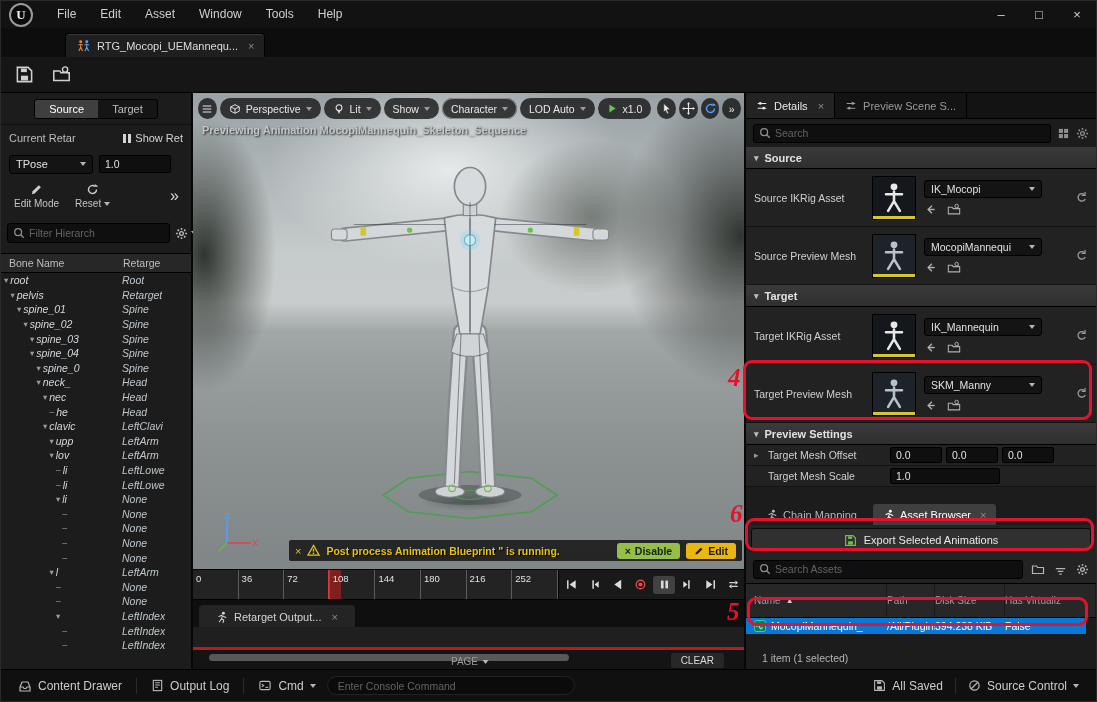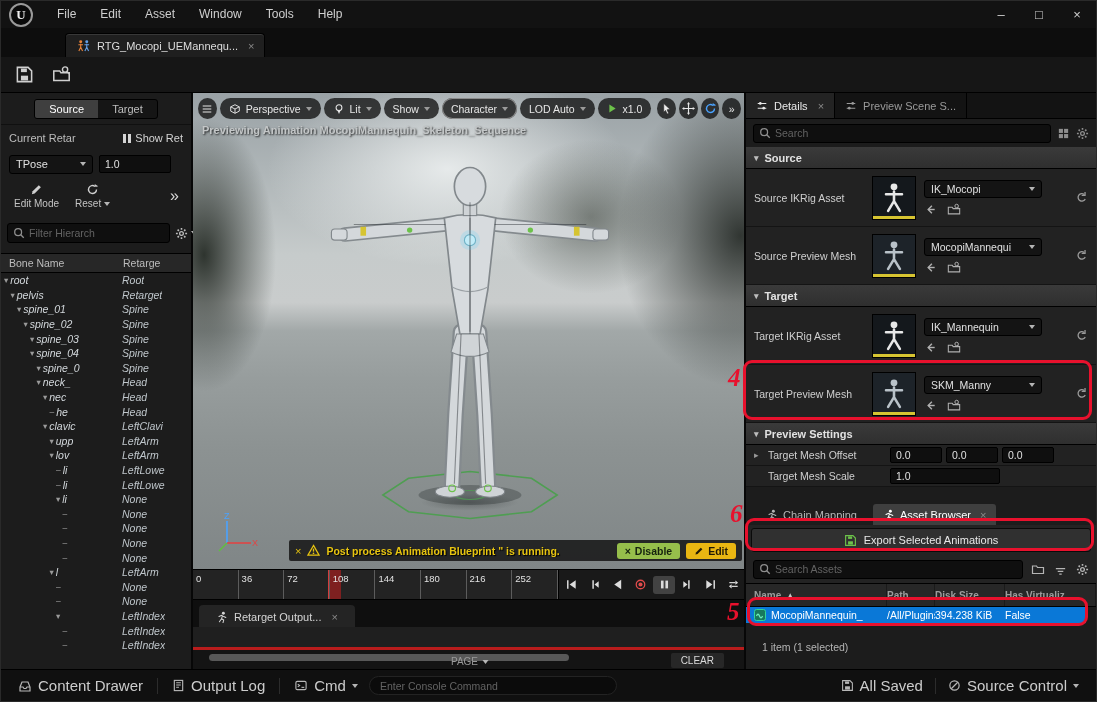--- a/index.html
+++ b/index.html
@@ -129,34 +129,34 @@
   .num-wide{width:110px;}
   .rp-gap{height:16px;}
   .browser-tabs{height:22px;display:flex;align-items:flex-end;gap:6px;padding-left:10px;}
   .btab{height:21px;display:flex;align-items:center;gap:5px;padding:0 10px;color:#b5b5b5;border-radius:3px 3px 0 0;}
   .btab.active{background:#3f3f3f;color:#fff;}
   .export-row{height:30px;padding:3px 5px;background:#232323;}
   .export-btn{width:100%;height:24px;background:#303030;border:1px solid #0a0a0a;border-radius:3px;display:flex;align-items:center;justify-content:center;gap:7px;color:#e8e8e8;font-size:11px;font-family:"Liberation Sans",sans-serif;}
   .a-search{height:28px;display:flex;align-items:center;gap:8px;padding:0 7px;background:#232323;}
   .a-search .searchbox{height:19px;}
   .a-icons{display:flex;gap:9px;color:#b5b5b5;align-items:center;}
-  .tbl-hd{height:24px;background:#272727;border-top:1px solid #000;border-bottom:1px solid #000;display:flex;align-items:center;color:#9c9c9c;font-size:10px;font-weight:bold;}
+  .tbl-hd{height:35px;background:#272727;border-top:1px solid #000;border-bottom:1px solid #000;display:flex;align-items:center;color:#9c9c9c;font-size:10px;}
   .c-name{flex:0 0 141px;padding-left:8px;display:flex;align-items:center;gap:5px;overflow:hidden;white-space:nowrap;}
   .c-path{flex:0 0 48px;overflow:hidden;white-space:nowrap;}
   .c-size{flex:0 0 70px;overflow:hidden;white-space:nowrap;}
   .c-virt{flex:1;overflow:hidden;white-space:nowrap;}
   .tbl-hd>span{border-right:1px solid #1a1a1a;height:100%;display:flex;align-items:center;}
   .sort-ic{color:#c8c8c8;font-size:8px;font-style:normal;}
   .tbl-row{height:16px;display:flex;align-items:center;font-size:10.5px;margin-right:10px;}
   .tbl-row.selected{background:#0a78d7;color:#fff;}
   .tbl-footer{margin-top:18px;padding-left:16px;color:#b5b5b5;font-size:10.5px;}
 
   
   .status-bar{position:absolute;left:0;right:0;bottom:0;height:32px;background:#101010;border-top:1px solid #000;display:flex;align-items:center;padding:0 8px;gap:2px;}
-  .sb-btn{display:flex;align-items:center;gap:6px;padding:0 9px;height:32px;color:#cccccc;font-size:15px;}
+  .sb-btn{display:flex;align-items:center;gap:6px;padding:0 9px;height:32px;color:#cccccc;font-size:12px;}
   .sb-btn svg{color:#b8b8b8;}
   .sb-sep{width:1px;height:16px;background:#2c2c2c;margin:0 3px;}
   .console-input{width:248px;height:19px;background:#0b0b0b;border:1px solid #232323;border-radius:10px;color:#cfcfcf;font-size:10.5px;padding:0 10px;font-family:"Liberation Sans",sans-serif;}
   .sb-right{margin-left:auto;display:flex;align-items:center;}
 
   
   .anno{position:absolute;border:3px solid #e8112d;border-radius:9px;pointer-events:none;z-index:60;}
   .anno4{left:742px;top:359px;width:349px;height:60px;}
   .anno6{left:744px;top:517px;width:349px;height:33px;}
   .anno5{left:746px;top:596px;width:341px;height:29px;}

